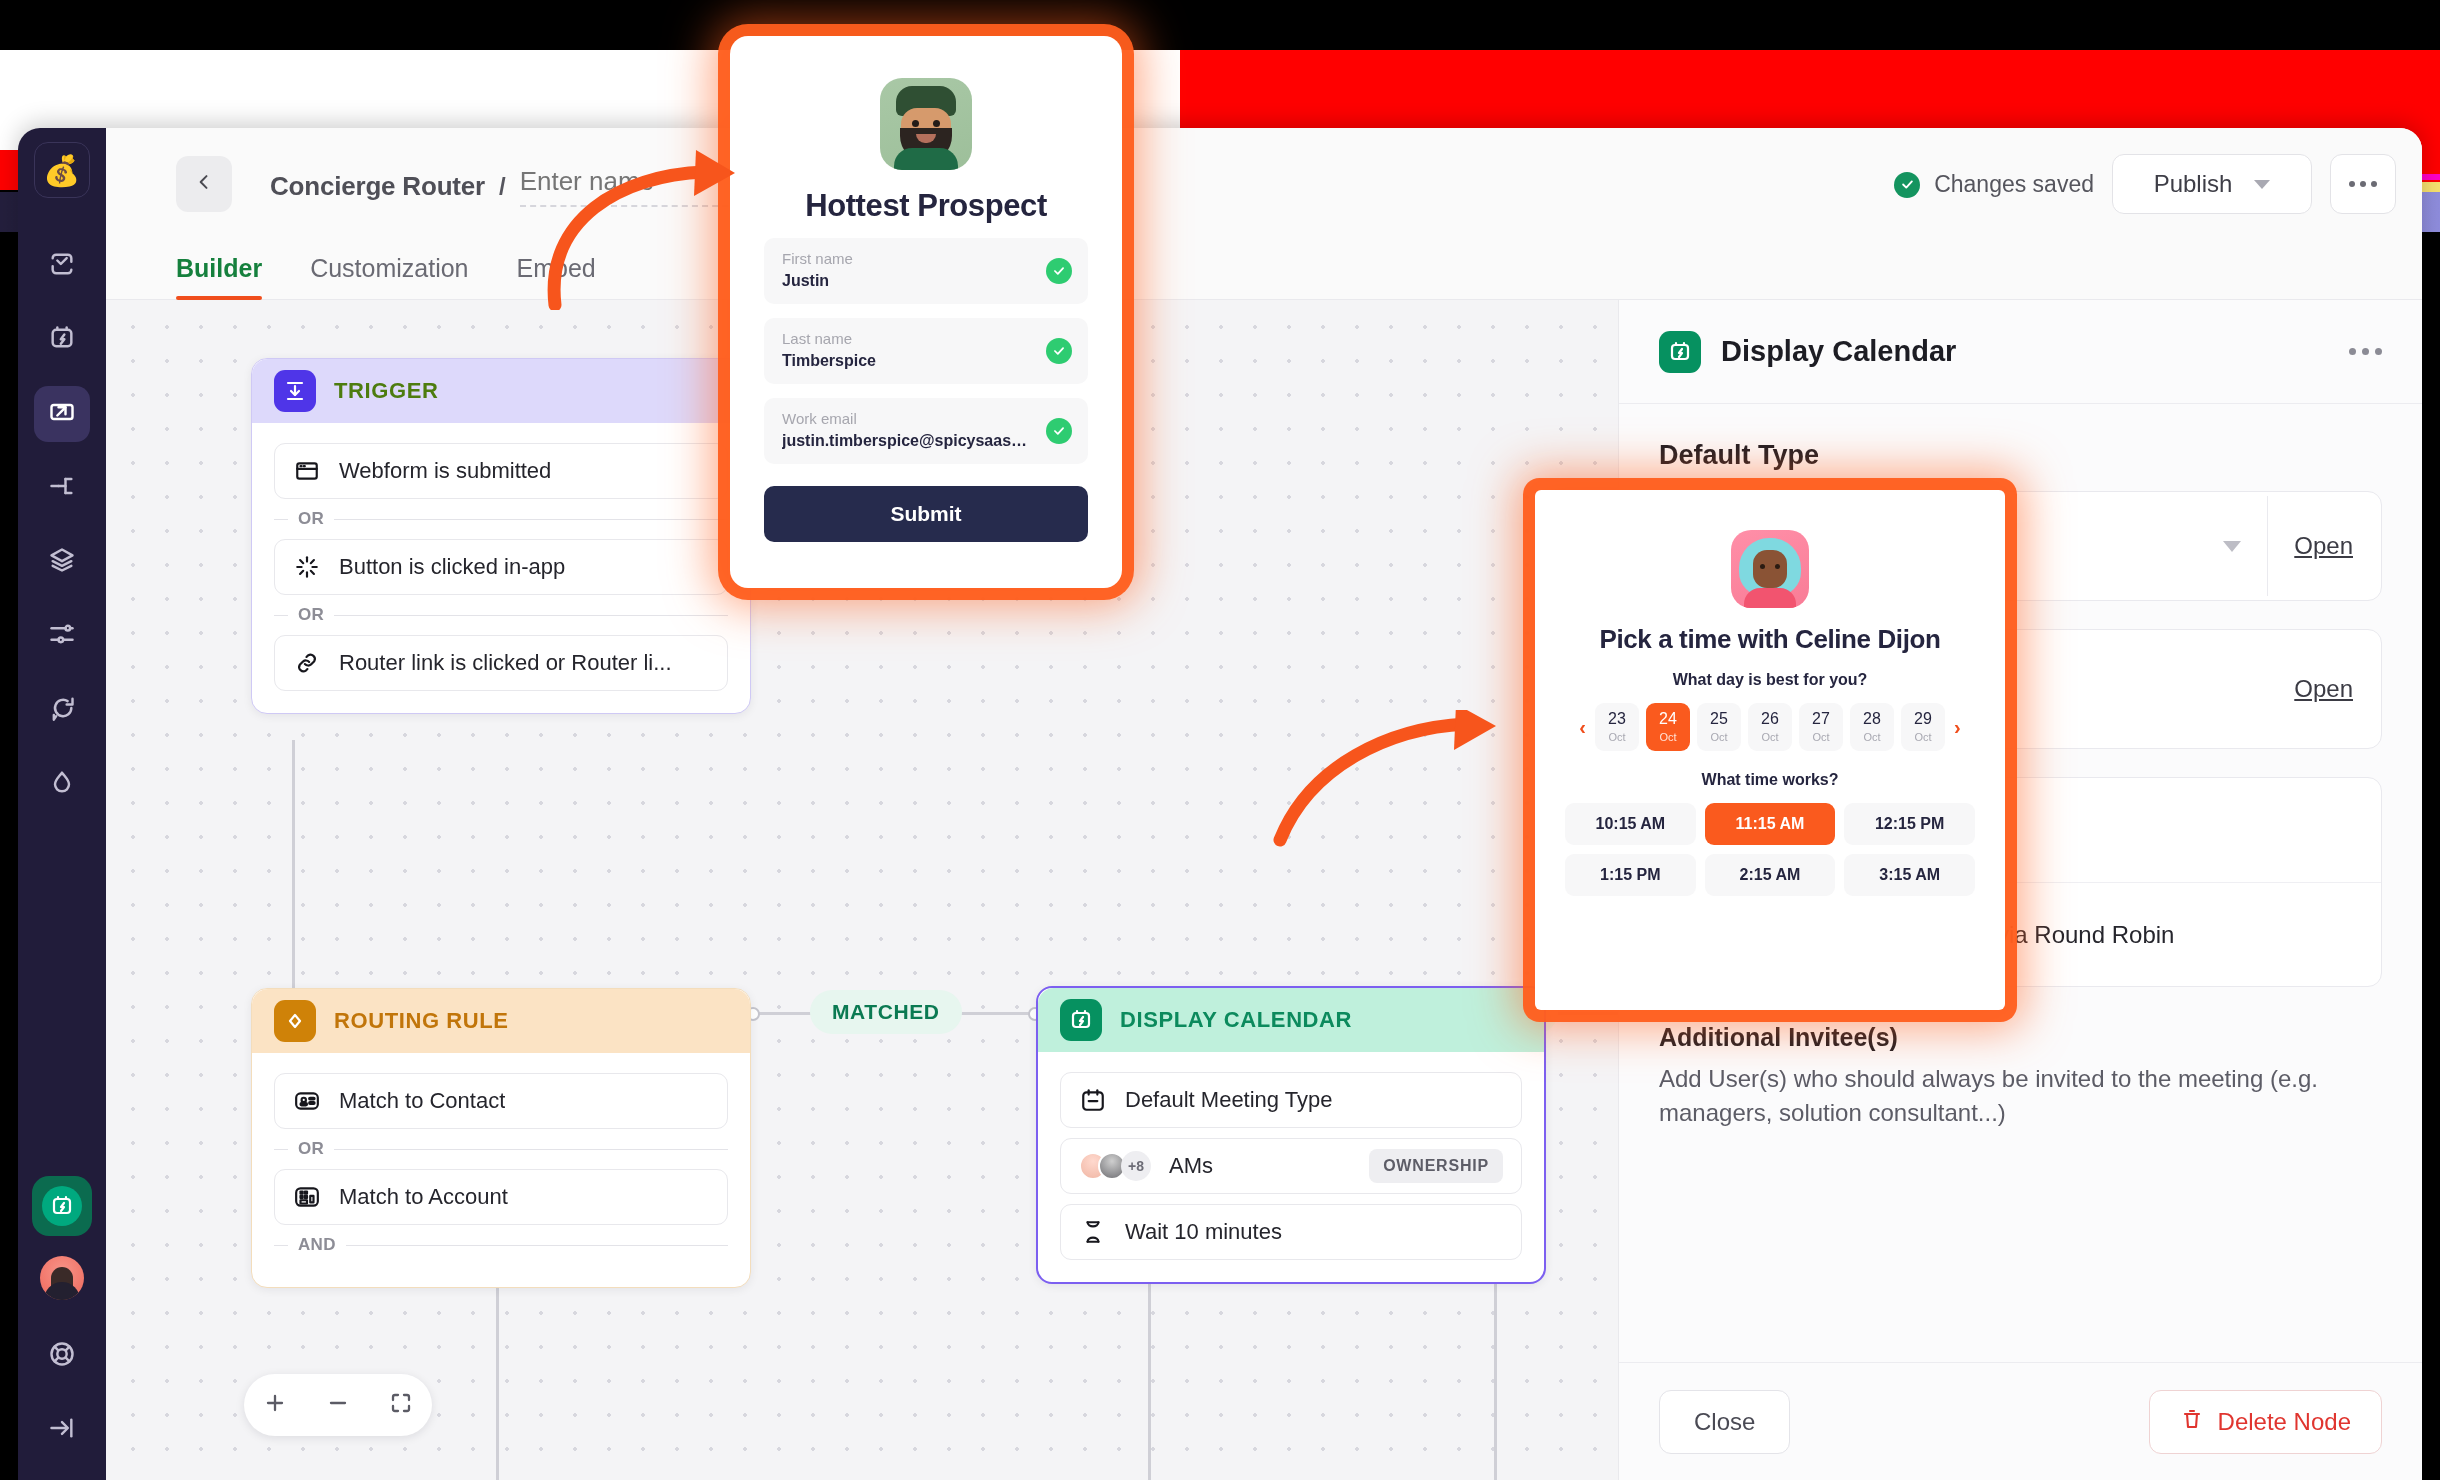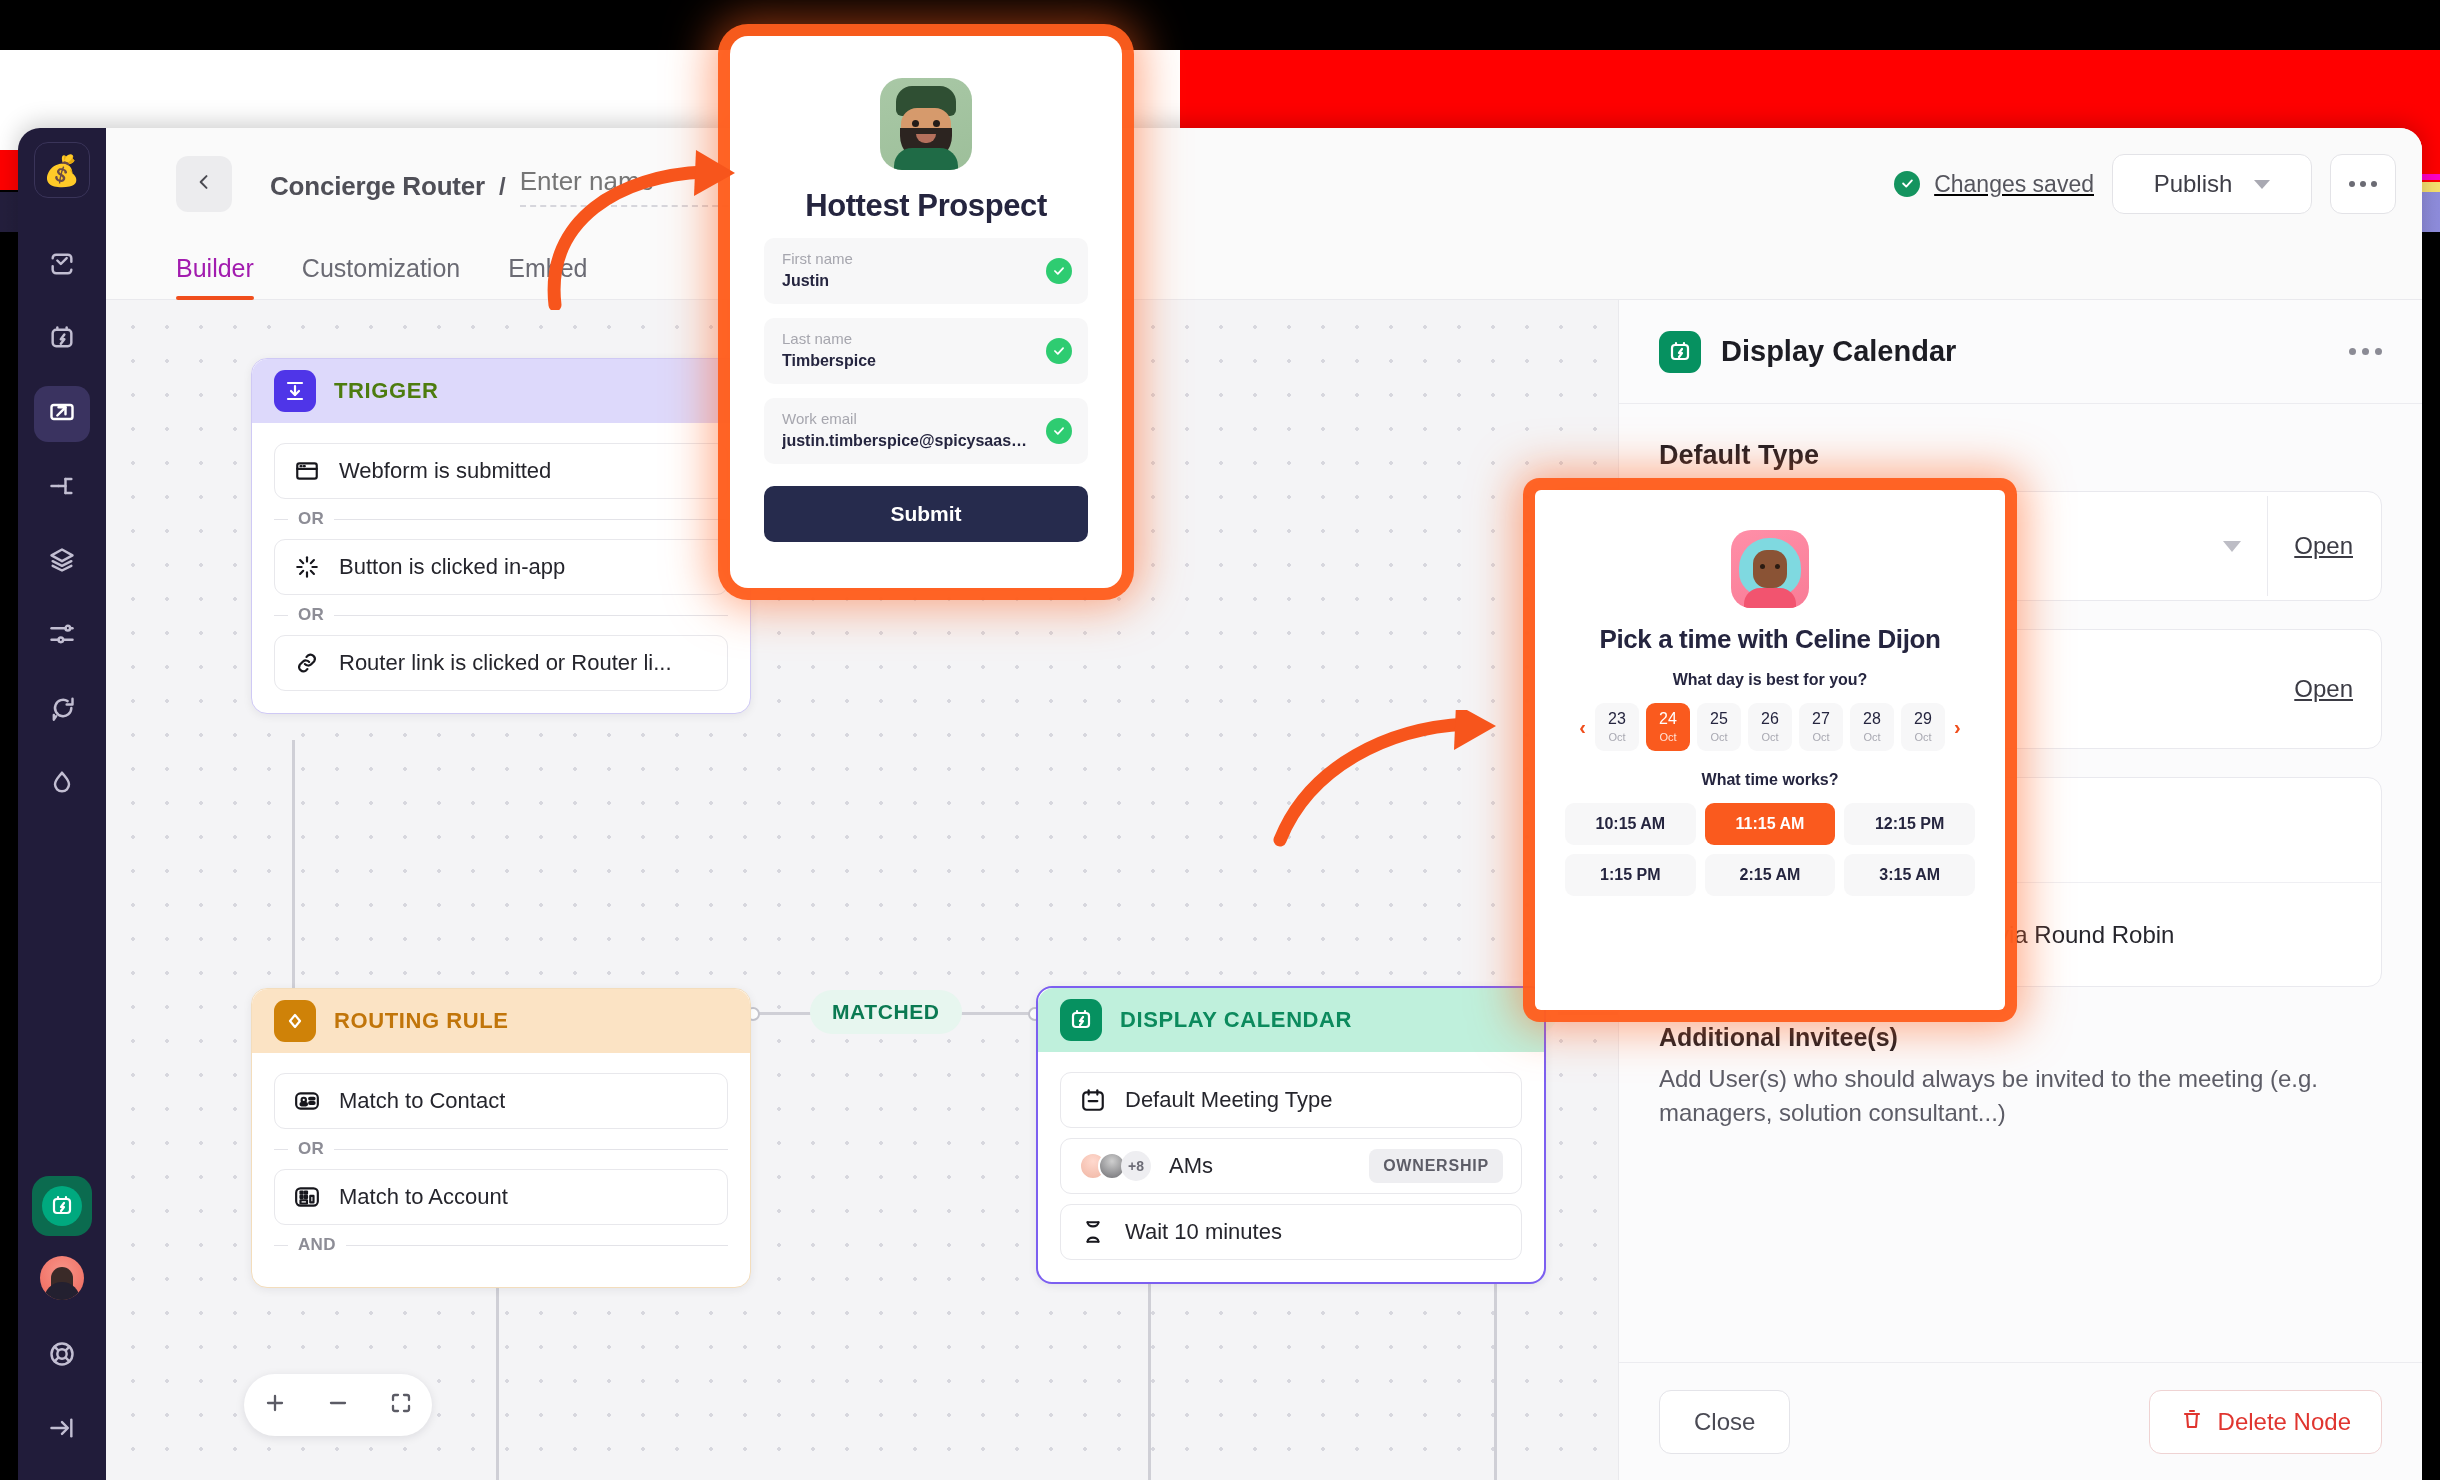--- a/index.html
+++ b/index.html
@@ -68,41 +68,41 @@
   #back-btn svg { width: 20px; height: 20px; stroke:#4b4b52; fill:none; stroke-width:2.4; stroke-linecap:round; stroke-linejoin:round;}
   #breadcrumb { position: absolute; left: 164px; top: 38px; display:flex; align-items:center; gap: 14px; }
   #breadcrumb .crumb { font-size: 26px; font-weight: 700; color: #4f4f57; letter-spacing: -.2px; }
   #breadcrumb .sep { font-size: 24px; font-weight: 700; color: #55555d; }
   #name-input {
     font-size: 26px; color: #b2b2b9; font-weight: 500; border: none; outline: none;
     background: transparent; border-bottom: 2px dashed #d6d6dc; padding-bottom: 8px; width: 360px;
     font-family: "Liberation Sans", sans-serif;
   }
   #header-right { position: absolute; right: 26px; top: 26px; display:flex; align-items:center; gap: 18px; }
-  #saved-status { display:flex; align-items:flex-start; gap: 14px; text-decoration: underline; }
+  #saved-status { display:flex; align-items:flex-end; gap: 14px; }
   #saved-dot { width: 26px; height: 26px; border-radius: 50%; background:#14945f; display:flex; align-items:center; justify-content:center; }
   #saved-dot svg { width: 15px; height: 15px; stroke:#fff; fill:none; stroke-width:3; stroke-linecap:round; stroke-linejoin:round; }
   #saved-status .label { font-size: 23px; color: #55555d; }
   #publish-btn {
     height: 60px; min-width: 200px; padding: 0 26px; border-radius: 12px; background:#fff;
     border: 1px solid #e3e3e7; display:flex; align-items:center; justify-content:center; gap:22px; cursor:pointer;
   }
   #publish-btn .label { font-size: 24px; color: #3e3e47; font-weight: 500; }
   .caret { width:0;height:0;border-left:8px solid transparent;border-right:8px solid transparent;border-top:9px solid #a9a9b2; }
   #more-btn {
     width: 66px; height: 60px; border-radius: 12px; background:#fff; border:1px solid #e3e3e7;
     display:flex; align-items:center; justify-content:center; gap:5px; cursor:pointer;
   }
   #more-btn i { width:6px;height:6px;border-radius:50%;background:#6b6b74;display:block; }
 
   
   #tabs { position:absolute; left: 88px; top: 96px; right: 0; height: 76px; background:#fafafa;
           border-bottom: 1px solid #e9e9ed; display:flex; align-items:flex-end; padding-left: 70px; gap: 48px; }
   .tab { font-size: 25px; color:#6a6a73; padding-bottom: 16px; cursor:pointer; position:relative; }
-  .tab.active { color:#a21caf; font-weight:400; }
+  .tab.active { color:#15803d; font-weight:700; }
   .tab.active::after { content:""; position:absolute; left:0; right:0; bottom:-1px; height:4px; background:#f04e1c; border-radius:2px;}
 
   
   #canvas {
     position:absolute; left: 88px; top: 172px; width: 1512px; bottom: 0;
     background-color: #f4f4f6;
     background-image: radial-gradient(#d7d7de 1.6px, transparent 1.6px);
     background-size: 34px 34px; background-position: 10px 10px; overflow: hidden;
   }
   .node { position:absolute; border-radius: 16px; background:#fff; box-shadow: 0 2px 10px rgba(20,20,40,.07); }

